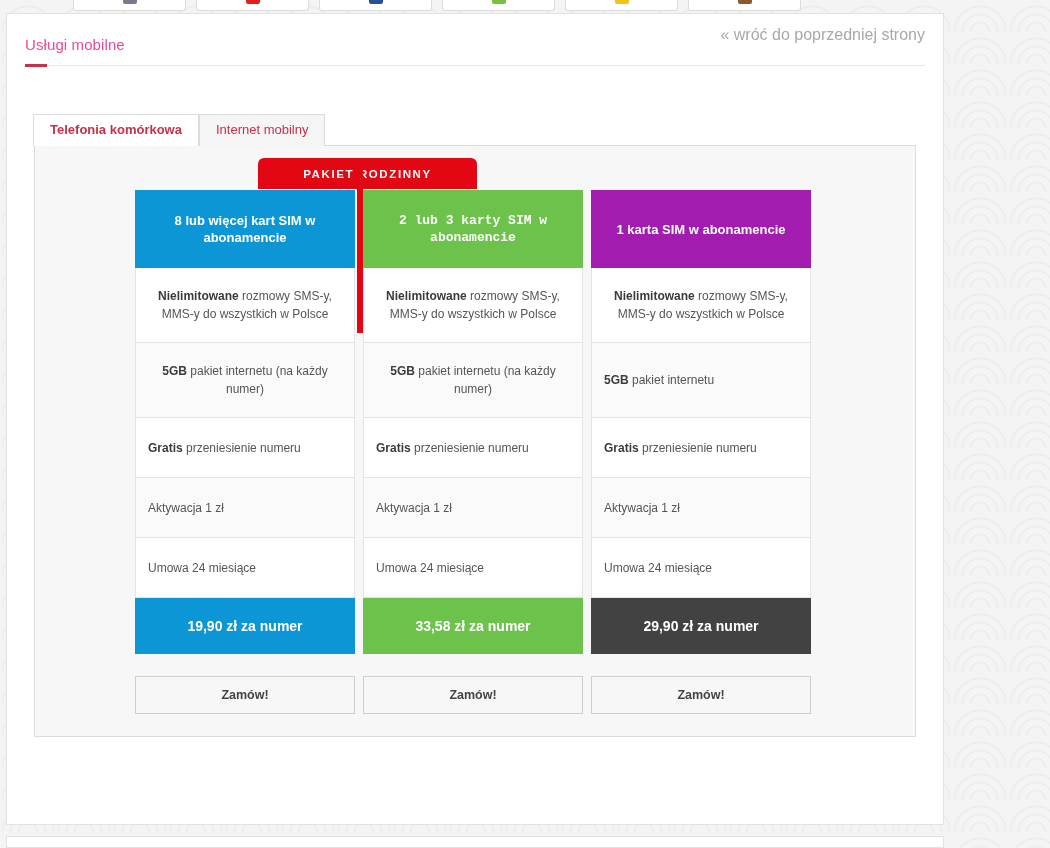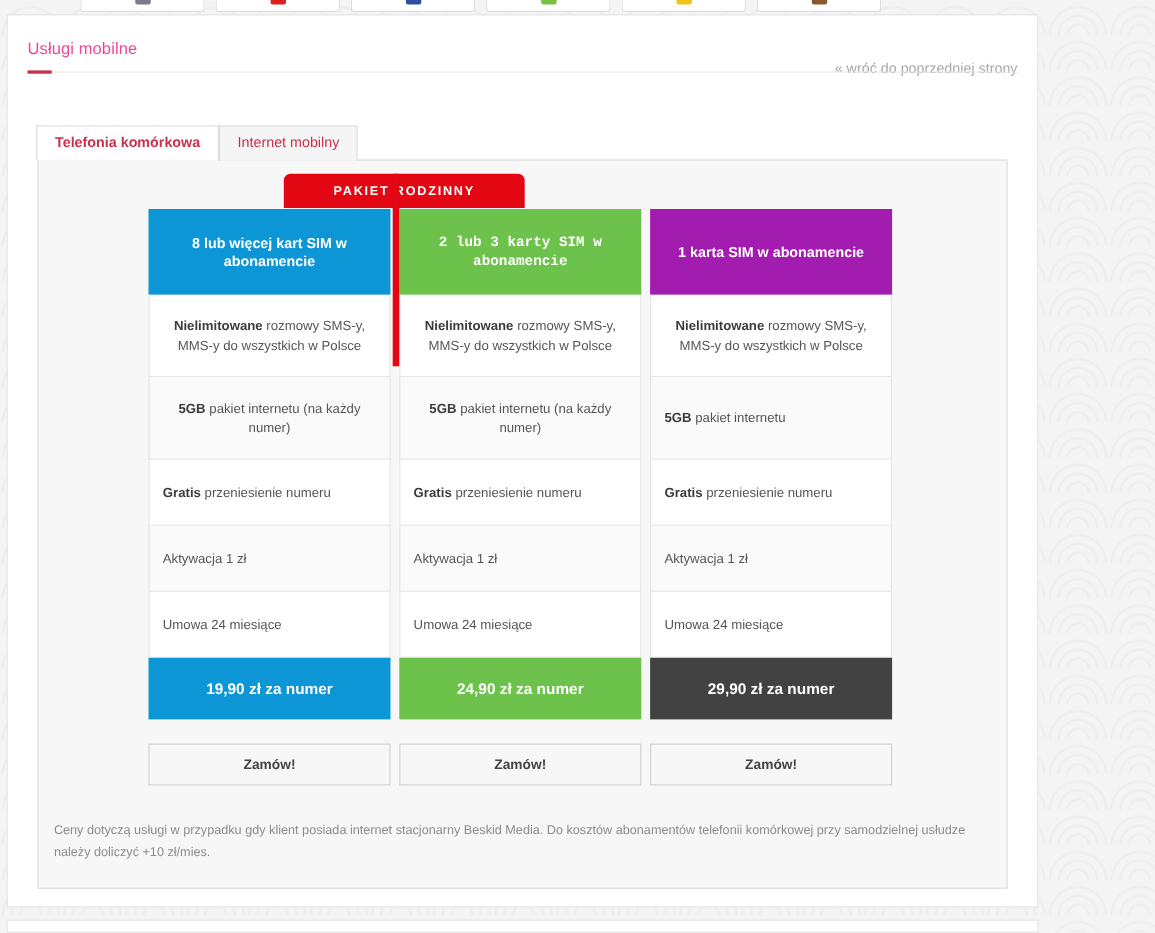--- a/index.html
+++ b/index.html
@@ -77,22 +77,22 @@
   .page-title {
     font-size: 15px;
     color: #ec4899;
     font-weight: 400;
     letter-spacing: .1px;
     display: inline-block;
   }
   .back-link {
     position: absolute;
     right: 18px;
-    top: 40px;
-    font-size: 13px;
+    top: 12px;
+    font-size: 16px;
     color: #a8a8a8;
     text-decoration: none;
   }
   .head-rule {
     position: absolute;
     left: 18px; right: 18px;
     bottom: 0;
     height: 1px;
     background: #e7e7e7;
   }
@@ -336,21 +336,21 @@
             </div>
             <div class="cell">
               <span><b>Gratis</b> przeniesienie numeru</span>
             </div>
             <div class="cell alt">
               <span>Aktywacja 1 zł</span>
             </div>
             <div class="cell">
               <span>Umowa 24 miesiące</span>
             </div>
-            <div class="price green">24,90 zł za numer</div>
+            <div class="price green">33,58 zł za numer</div>
           </div>
           <div class="col">
             <div class="col-head dark">1 karta SIM w abonamencie</div>
             <div class="cell tall">
               <span><b>Nielimitowane</b> rozmowy SMS-y, MMS-y do wszystkich w Polsce</span>
             </div>
             <div class="cell alt tall">
               <span><b>5GB</b> pakiet internetu</span>
             </div>
             <div class="cell">
@@ -366,17 +366,16 @@
           </div>
         </div>
 
       <div class="order-row" id="orderrow">
           <button class="order-btn">Zamów!</button>
           <button class="order-btn">Zamów!</button>
           <button class="order-btn">Zamów!</button>
         </div>
     </div>
 
-    <p class="footnote">Ceny dotyczą usługi w przypadku gdy klient posiada internet stacjonarny Beskid Media. Do kosztów abonamentów telefonii komórkowej przy samodzielnej usłudze należy doliczyć +10 zł/mies.</p>
   </div>
 </div>
 
 <div class="bottom-panel"></div>
 
 </body></html>

